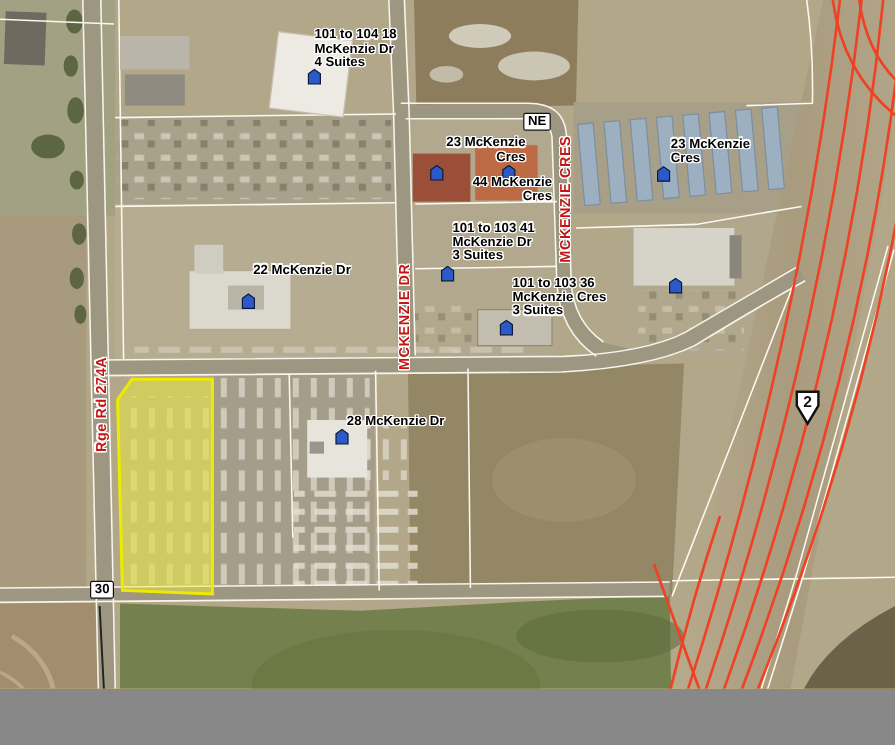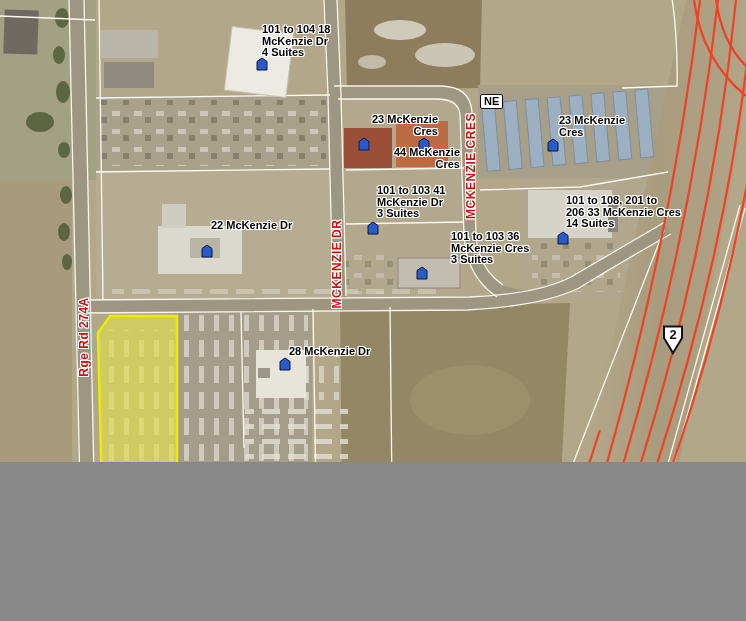--- a/index.html
+++ b/index.html
@@ -1,16 +1,16 @@
 <!DOCTYPE html>
 <html><head>
 <meta charset="utf-8">
 <style>
   html,body{margin:0;padding:0;background:#888;}
-  #stage{position:relative;width:746px;height:462px;overflow:hidden;
+  #stage{position:relative;width:746px;height:574px;overflow:hidden;
          font-family:"Liberation Sans",sans-serif;background:#fde047;}
   #stage svg.base{position:absolute;left:0;top:0;}
   .addr{position:absolute;font-size:11px;font-weight:bold;line-height:11.5px;color:#000;
         white-space:nowrap;
         text-shadow:-1px -1px 0 #fff,1px -1px 0 #fff,-1px 1px 0 #fff,1px 1px 0 #fff,
                     0 -1px 0 #fff,0 1px 0 #fff,-1px 0 0 #fff,1px 0 0 #fff;}
   .addr.center{text-align:right;}
   .addr span{display:block;}
   .street{position:absolute;color:#c41414;font-weight:bold;font-size:12px;letter-spacing:.5px;
           white-space:nowrap;text-align:center;transform:rotate(-90deg);transform-origin:center center;
@@ -223,42 +223,37 @@
   </div>
   <div class="addr" style="left:377px;top:185px">
     <span>101 to 103 41</span>
     <span>McKenzie Dr</span>
     <span>3 Suites</span>
   </div>
   <div class="addr" style="left:559px;top:115px">
     <span>23 McKenzie</span>
     <span>Cres</span>
   </div>
-  <div class="addr" style="left:566px;top:195px">
-    <span>101 to 108, 201 to</span>
-    <span>206 33 McKenzie Cres</span>
-    <span>14 Suites</span>
-  </div>
   <div class="addr" style="left:211px;top:220px">
     <span>22 McKenzie Dr</span>
   </div>
-  <div class="addr" style="left:451px;top:231px">
+  <div class="addr" style="left:427px;top:231px">
     <span>101 to 103 36</span>
     <span>McKenzie Cres</span>
     <span>3 Suites</span>
   </div>
   <div class="addr" style="left:289px;top:346px">
     <span>28 McKenzie Dr</span>
   </div>
 
   <div class="street" style="left:416px;top:159px;width:110px">MCKENZIE CRES</div>
   <div class="street" style="left:292px;top:257px;width:90px">MCKENZIE DR</div>
   <div class="street" style="left:44px;top:330px;width:80px">Rge Rd 274A</div>
 
-  <div class="tagbox" style="left:480px;top:94px">NE</div>
+  <div class="tagbox" style="left:436px;top:94px">NE</div>
   <div class="tagbox" style="left:75px;top:484px">30</div>
 
   <svg class="shield" style="left:662px;top:325px" width="22" height="30" viewBox="0 0 22 30">
     <path d="M2 1.5 L20 1.5 L20 13 L11 28 L2 13 Z" fill="#ffffff" stroke="#111" stroke-width="2"></path>
     <text x="11" y="14" text-anchor="middle" fill="#111">2</text>
   </svg>
 
 </div>
 
 </body></html>

